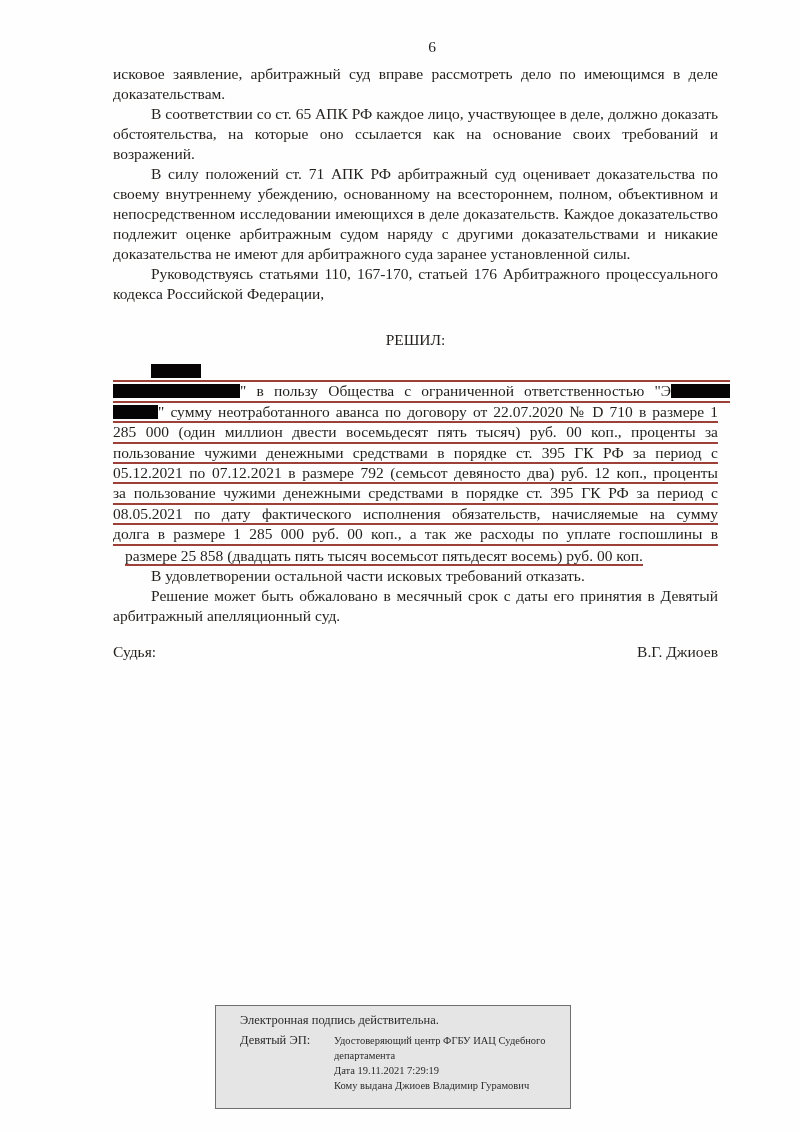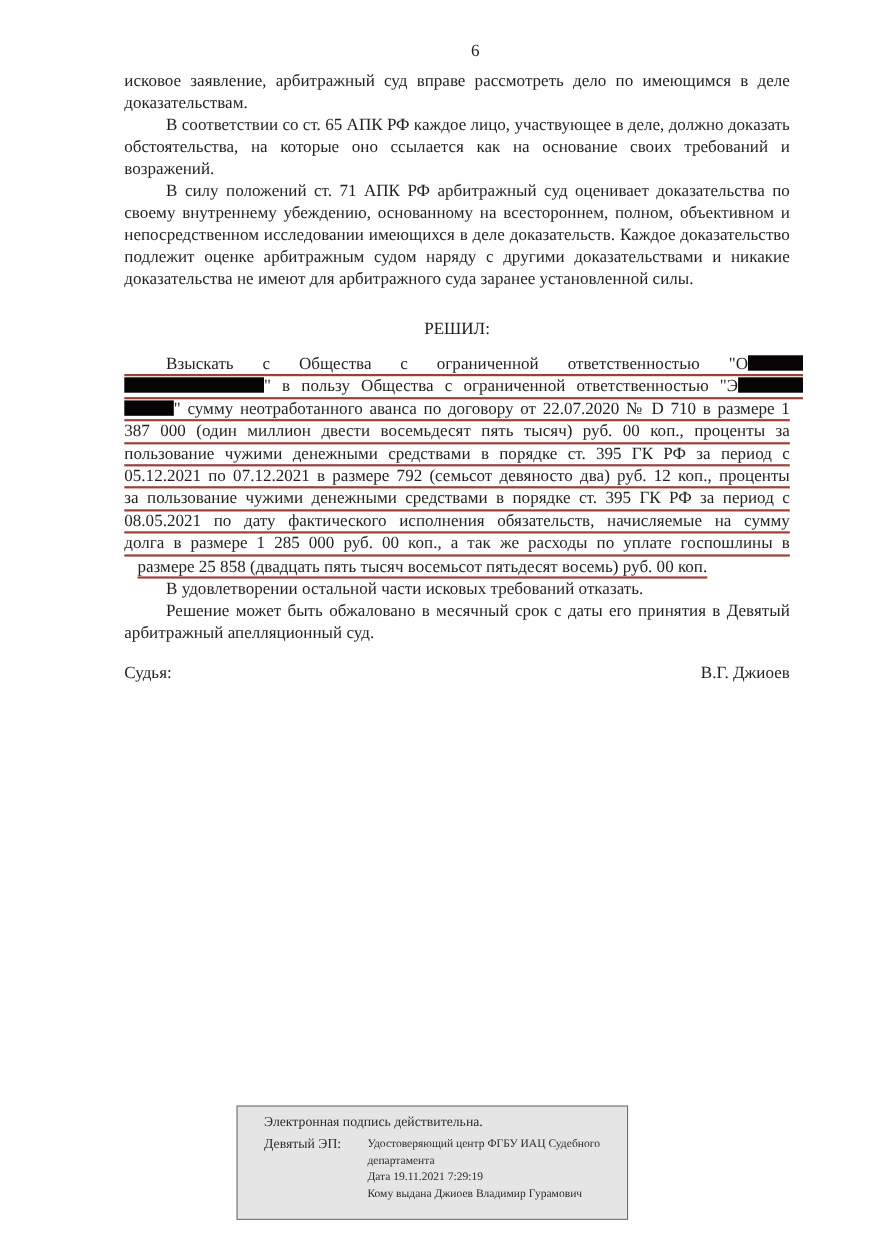--- a/index.html
+++ b/index.html
@@ -80,29 +80,30 @@
 <div class="page" style="--text: #221f1c; --red: #9c4038; --black: #060404; --border: #6f6f6f; --esign-text: #2b2b2b;">
 
   <div class="pagenum">6</div>
 
   <div class="content">
 
     <div>
         <div class="para">исковое заявление, арбитражный суд вправе рассмотреть дело по имеющимся в деле доказательствам.</div>
         <div class="para indent">В соответствии со ст. 65 АПК РФ каждое лицо, участвующее в деле, должно доказать обстоятельства, на которые оно ссылается как на основание своих требований и возражений.</div>
         <div class="para indent">В силу положений ст. 71 АПК РФ арбитражный суд оценивает доказательства по своему внутреннему убеждению, основанному на всестороннем, полном, объективном и непосредственном исследовании имеющихся в деле доказательств. Каждое доказательство подлежит оценке арбитражным судом наряду с другими доказательствами и никакие доказательства не имеют для арбитражного суда заранее установленной силы.</div>
+        <div class="para indent">Руководствуясь статьями 110, 167-170, статьей 176 Арбитражного процессуального кодекса Российской Федерации,</div>
       </div>
 
     <div class="heading">РЕШИЛ:</div>
 
     <div class="dlines">
-        <div class="dline indent overhang"><span>Взыскать с Общества с ограниченной ответственностью "О</span><span class="redact" style="width: 50px;"></span></div>
+        <div class="dline indent overhang"><span class="redact" style="width: 50px;"></span></div>
         <div class="dline overhang"><span class="redact" style="width: 127px;"></span><span>" в пользу Общества с ограниченной ответственностью "Э</span><span class="redact" style="width: 59px;"></span></div>
         <div class="dline"><span class="redact" style="width: 45px;"></span><span>" сумму неотработанного аванса по договору от 22.07.2020 № D 710 в размере 1</span></div>
-        <div class="dline"><span>387 000 (один миллион двести восемьдесят пять тысяч) руб. 00 коп., проценты за</span></div>
+        <div class="dline"><span>285 000 (один миллион двести восемьдесят пять тысяч) руб. 00 коп., проценты за</span></div>
         <div class="dline"><span>пользование чужими денежными средствами в порядке ст. 395 ГК РФ за период с</span></div>
         <div class="dline"><span>05.12.2021 по 07.12.2021 в размере 792 (семьсот девяносто два) руб. 12 коп., проценты</span></div>
         <div class="dline"><span>за пользование чужими денежными средствами в порядке ст. 395 ГК РФ за период с</span></div>
         <div class="dline"><span>08.05.2021 по дату фактического исполнения обязательств, начисляемые на сумму</span></div>
         <div class="dline"><span>долга в размере 1 285 000 руб. 00 коп., а так же расходы по уплате госпошлины в</span></div>
         <div class="dline last"><span class="ultext">размере 25 858 (двадцать пять тысяч восемьсот пятьдесят восемь) руб. 00 коп.</span></div>
       </div>
 
     <div>
         <div class="para indent">В удовлетворении остальной части исковых требований отказать.</div>

